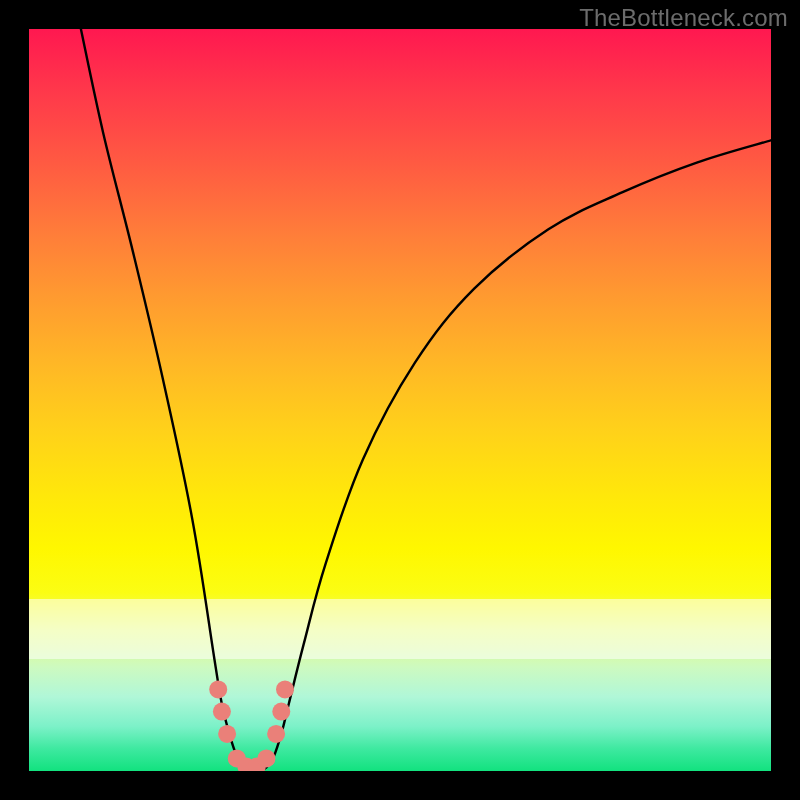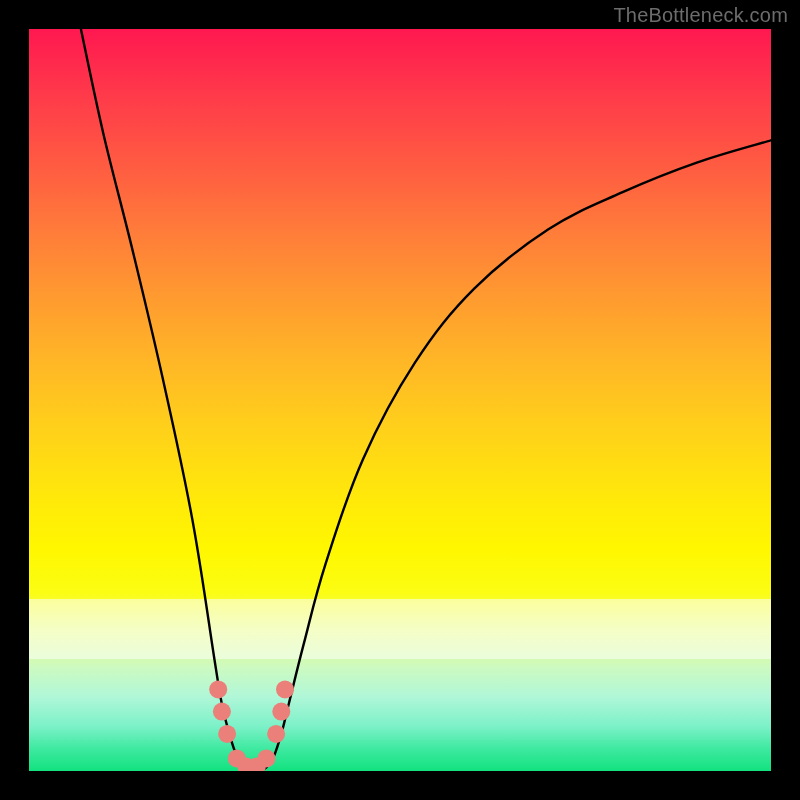--- a/index.html
+++ b/index.html
@@ -40,21 +40,21 @@
     position: absolute;
     left: 0;
     width: 100%;
     background: rgba(255,255,255,0.55);
   }
   .watermark {
     position: absolute;
     top: 4px;
     right: 12px;
     color: #6c6c6c;
-    font-size: 20px;
+    font-size: 24px;
     font-weight: 500;
     letter-spacing: 0.2px;
     user-select: none;
   }
   svg.curve {
     position: absolute;
     left: 0;
     top: 0;
     width: 742px;
     height: 742px;

